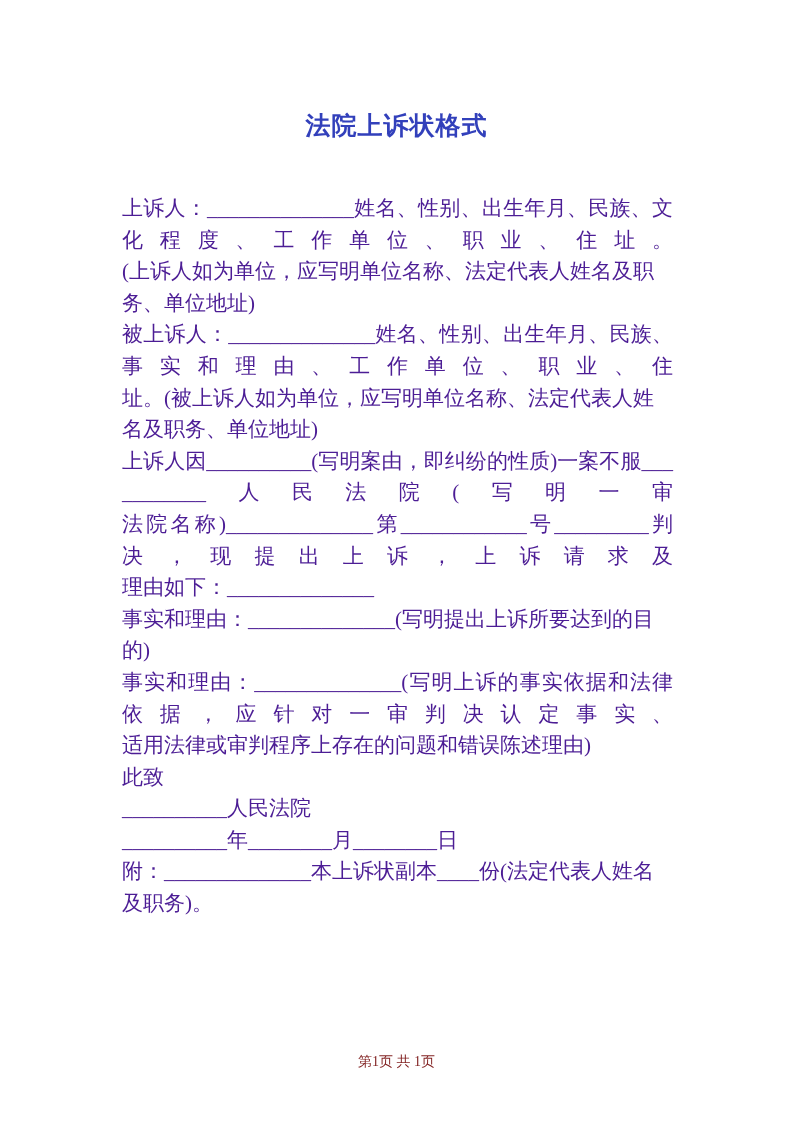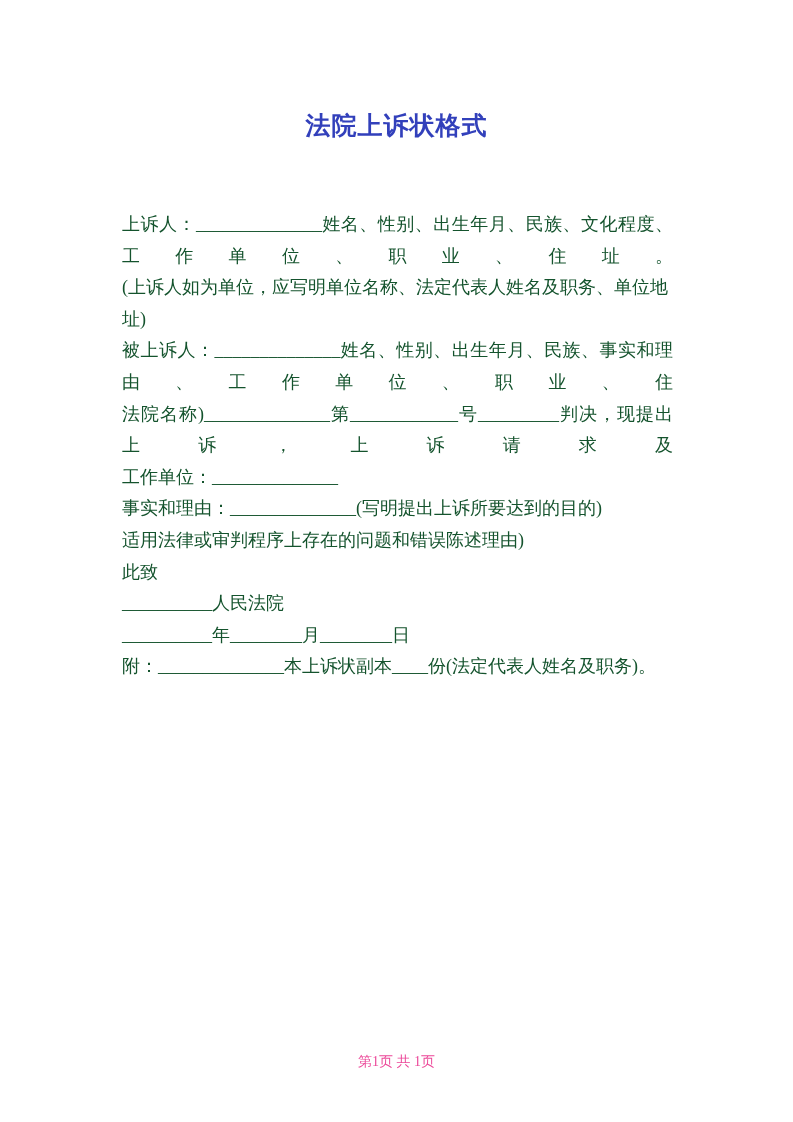--- a/index.html
+++ b/index.html
@@ -24,60 +24,63 @@
     margin: 0;
     text-align: center;
     font-size: 25px;
     font-weight: bold;
     letter-spacing: 1px;
     color: #3240bb;
     font-family: "Liberation Serif", "DejaVu Serif", serif;
   }
   .doc-body {
     position: absolute;
-    top: 192px;
+    top: 176px;
     left: 122px;
     width: 551px;
-    font-size: 18px;
+    font-size: 21px;
     line-height: 31.6px;
-    color: #14532d;
+    color: #4c1d95;
     word-break: break-all;
   }
   .doc-line {
     white-space: normal;
   }
   .doc-line.just {
     text-align: justify;
     text-align-last: justify;
     text-justify: inter-character;
   }
   .page-footer {
     position: absolute;
     top: 1036px;
     left: 0;
     right: 0;
     text-align: center;
     font-size: 14px;
-    color: #ec4899;
+    color: #7f1d1d;
   }
 </style>
 </head>
 <body>
 
 <div class="page">
 
   <h1 class="doc-title">法院上诉状格式</h1>
 
   <div class="doc-body">
     <div class="doc-line just">上诉人：______________姓名、性别、出生年月、民族、文化程度、工作单位、职业、住址。</div>
     <div class="doc-line">(上诉人如为单位，应写明单位名称、法定代表人姓名及职务、单位地址)</div>
     <div class="doc-line just">被上诉人：______________姓名、性别、出生年月、民族、事实和理由、工作单位、职业、住</div>
+    <div class="doc-line">址。(被上诉人如为单位，应写明单位名称、法定代表人姓名及职务、单位地址)</div>
+    <div class="doc-line just">上诉人因__________(写明案由，即纠纷的性质)一案不服___________人民法院(写明一审</div>
     <div class="doc-line just">法院名称)______________第____________号_________判决，现提出上诉，上诉请求及</div>
-    <div class="doc-line">工作单位：______________</div>
+    <div class="doc-line">理由如下：______________</div>
     <div class="doc-line">事实和理由：______________(写明提出上诉所要达到的目的)</div>
+    <div class="doc-line just">事实和理由：______________(写明上诉的事实依据和法律依据，应针对一审判决认定事实、</div>
     <div class="doc-line">适用法律或审判程序上存在的问题和错误陈述理由)</div>
     <div class="doc-line">此致</div>
     <div class="doc-line">__________人民法院</div>
     <div class="doc-line">__________年________月________日</div>
     <div class="doc-line">附：______________本上诉状副本____份(法定代表人姓名及职务)。</div>
   </div>
 
   <div class="page-footer">第1页 共 1页</div>
 
 </div>

